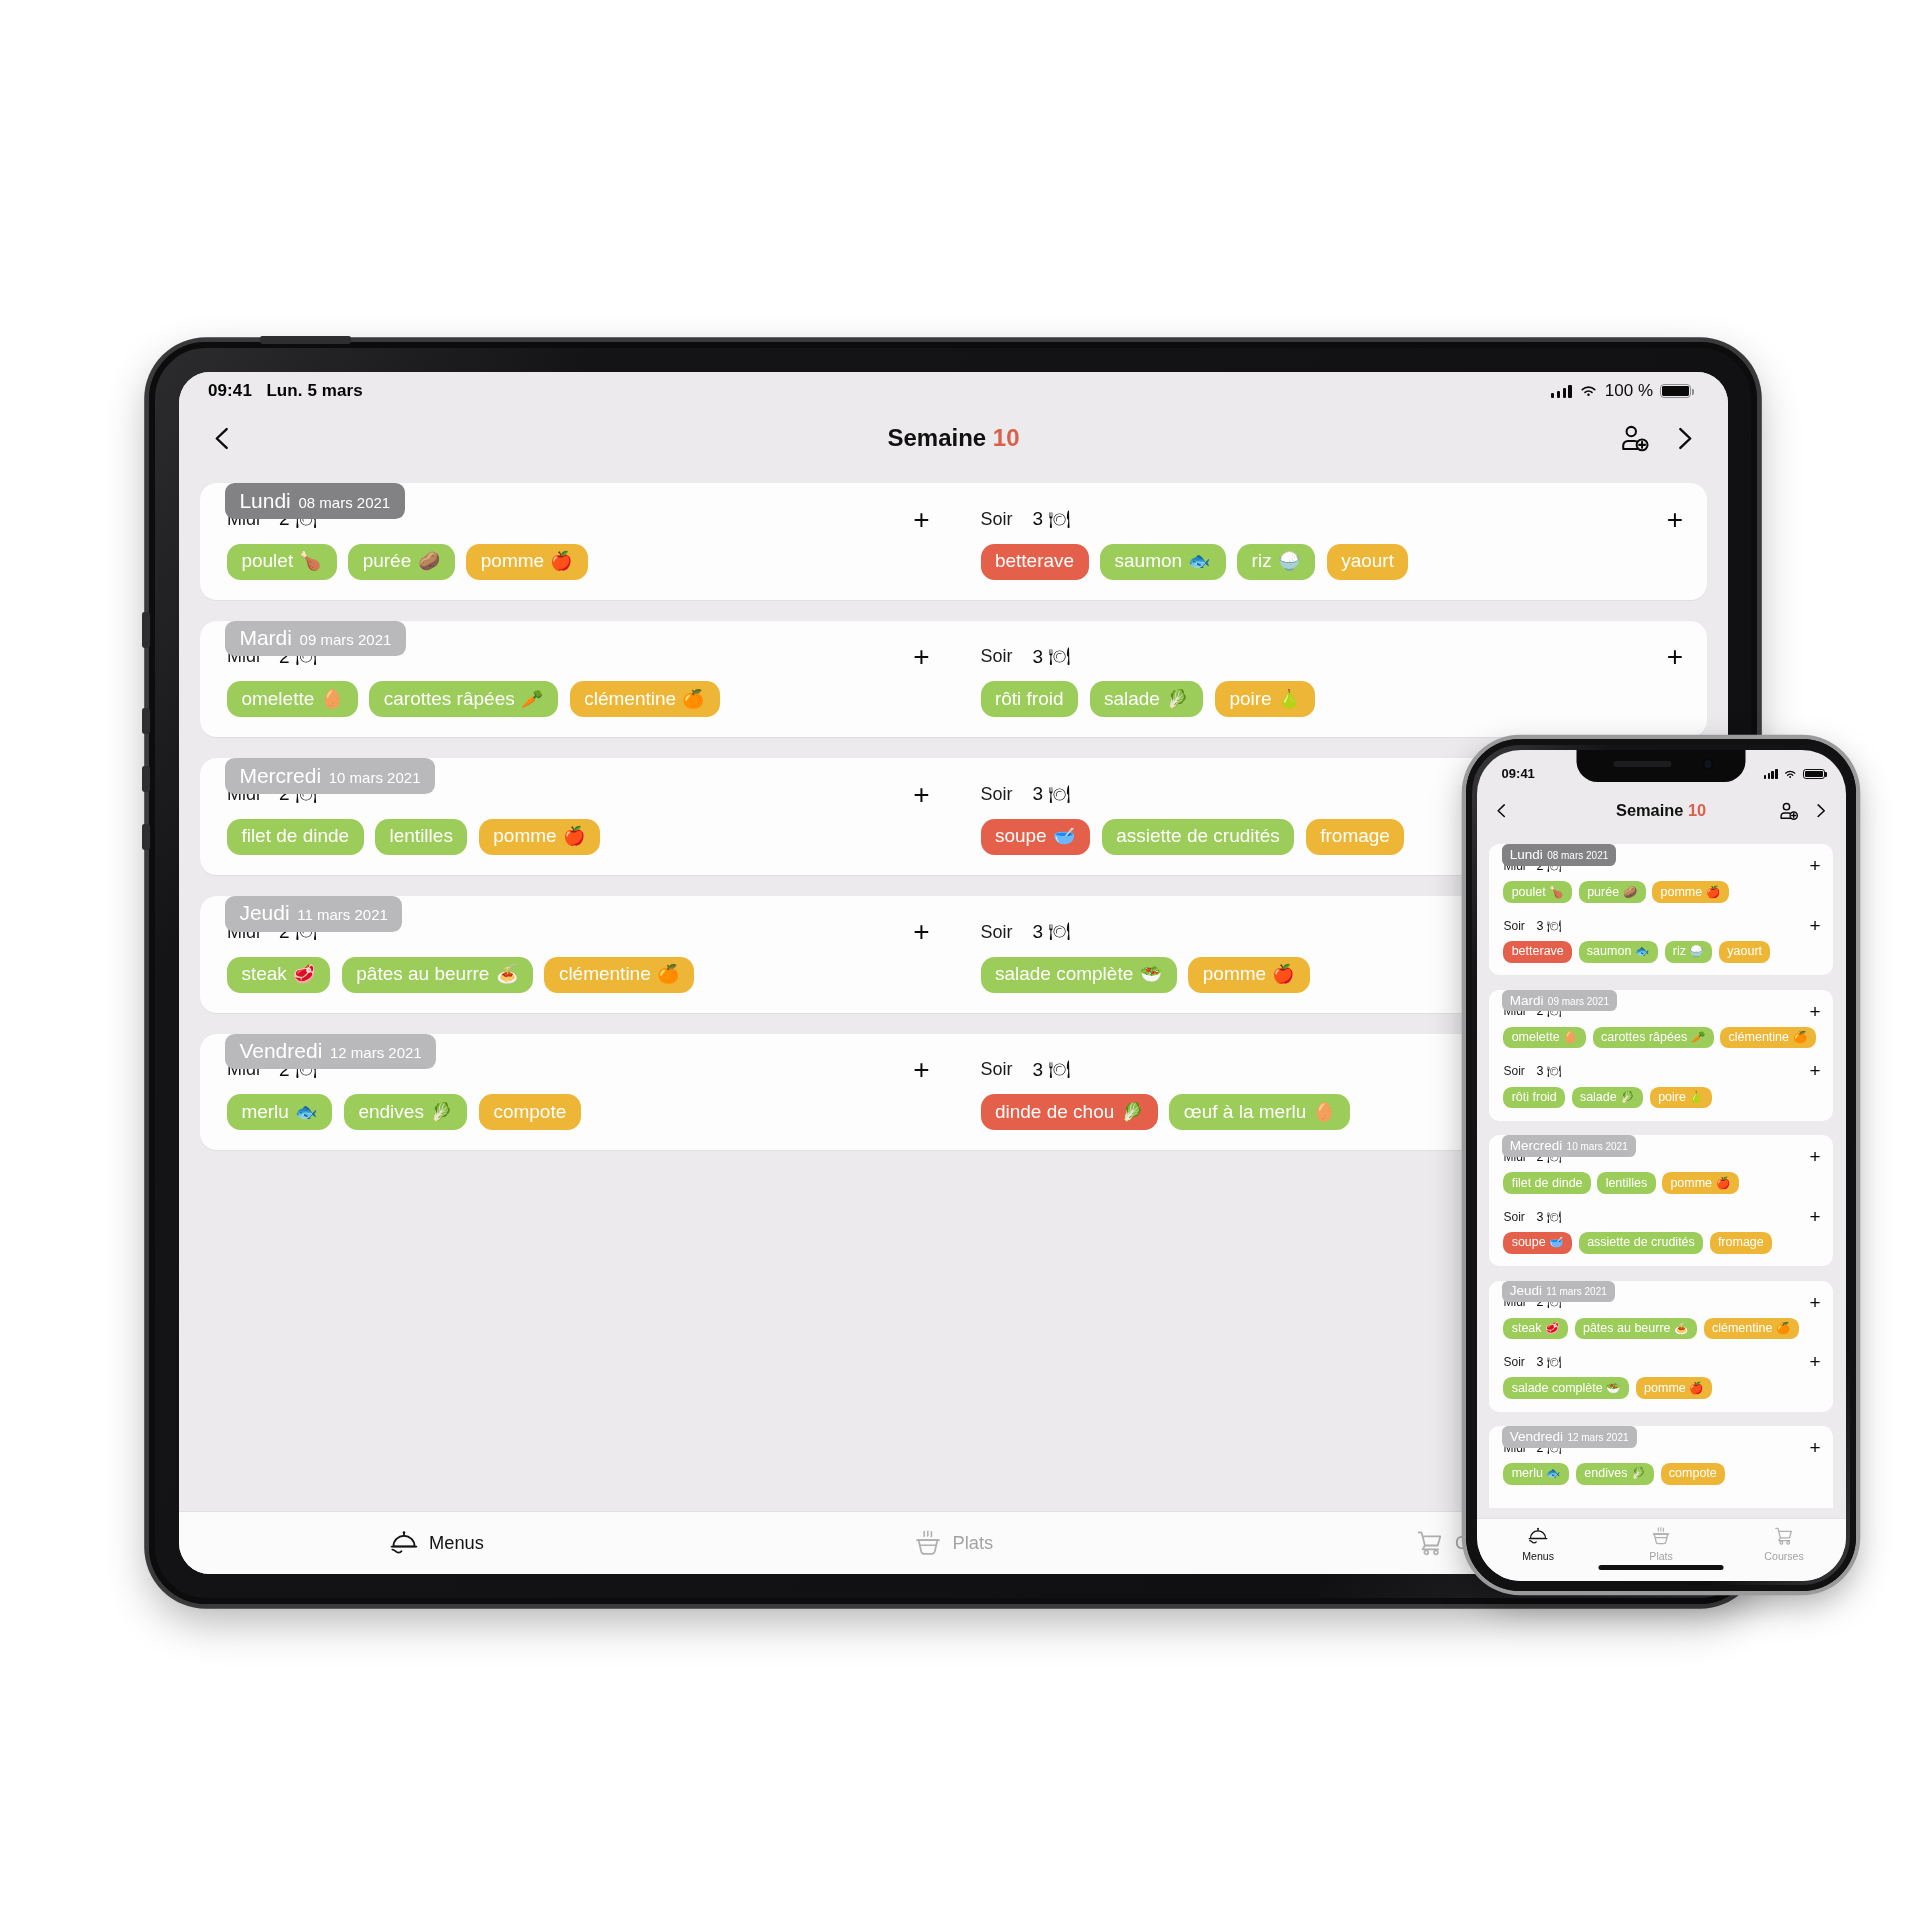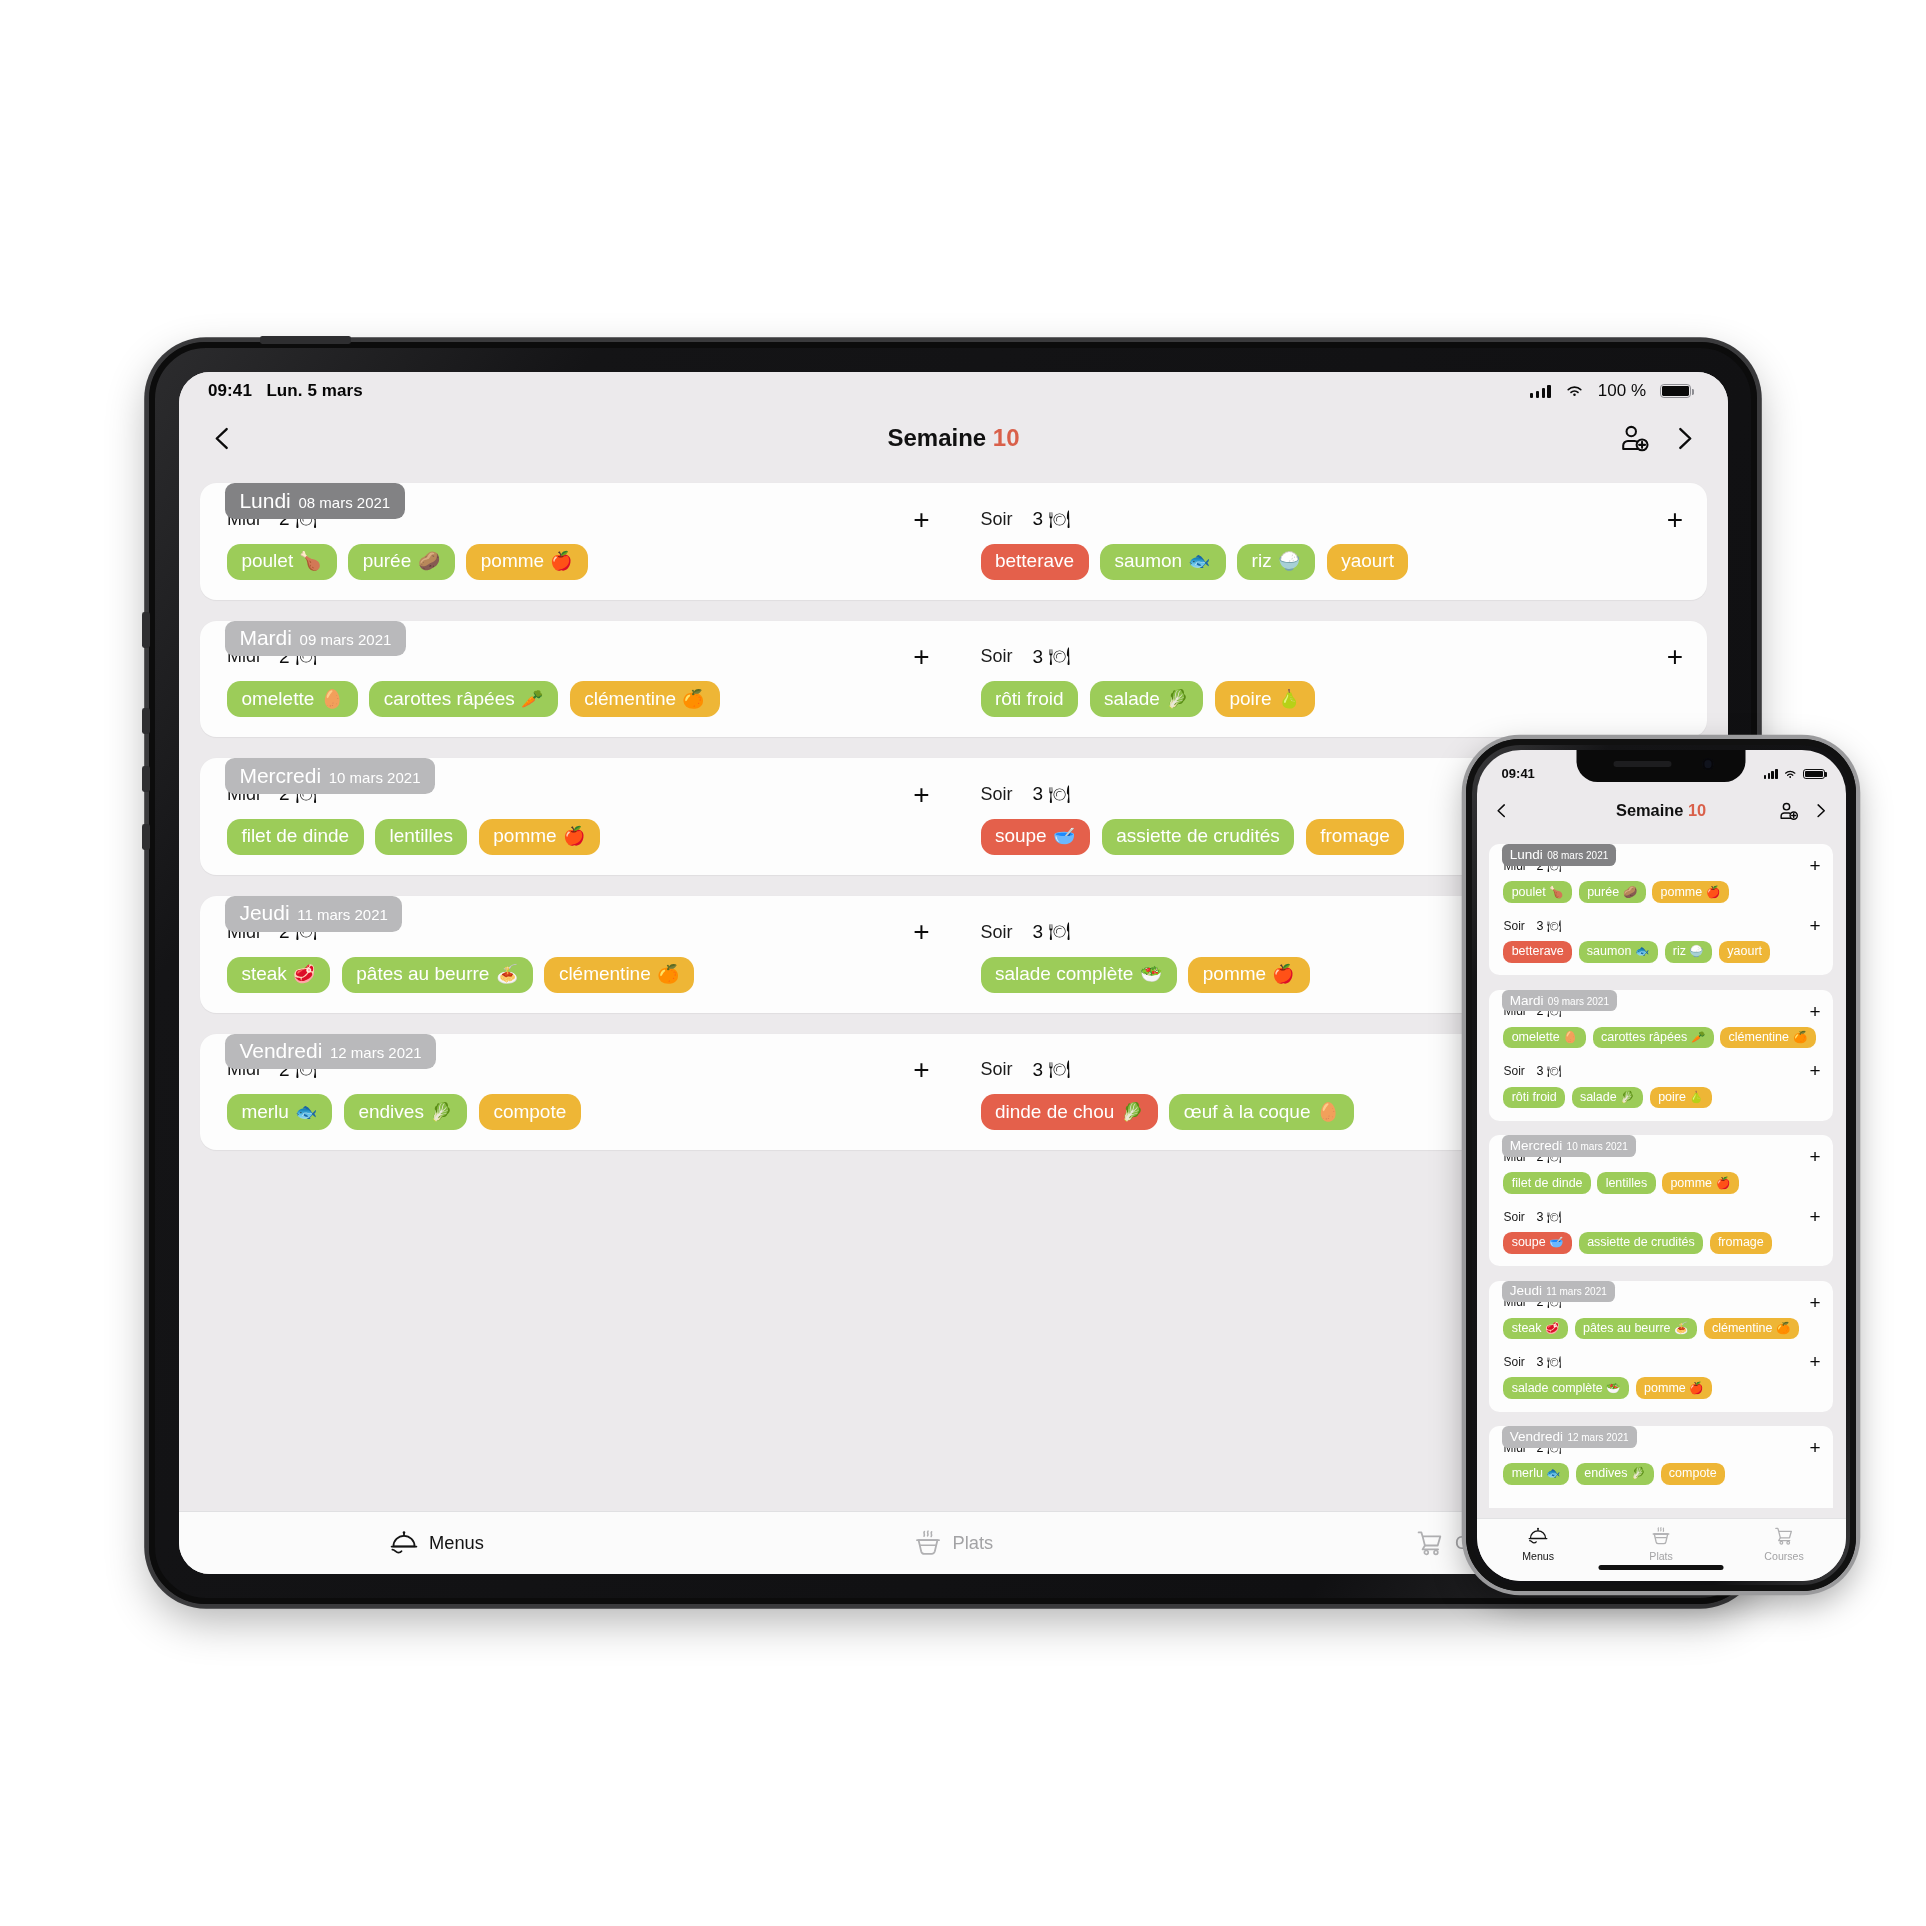--- a/index.html
+++ b/index.html
@@ -25,21 +25,21 @@
   .ipad-btn.v4{left:-6.7px;top:482px;width:7.7px;height:26px;}
   .ipad-screen{
     position:absolute;left:30px;top:30px;width:1549px;height:1202px;
     background:#eceaec;border-radius:31px;overflow:hidden;
   }
 
   
   .statusbar{height:38px;display:flex;align-items:center;justify-content:space-between;
     padding:0 37px 0 29px;box-sizing:border-box;background:#eceaec;}
   .sb-left{display:flex;align-items:center;gap:14.4px;font-size:17px;font-weight:600;color:#060606;letter-spacing:0.1px;}
-  .sb-right{display:flex;align-items:center;gap:14px;font-size:17px;font-weight:500;color:#0a0a0a;}
+  .sb-right{display:flex;align-items:center;gap:7px;font-size:17px;font-weight:500;color:#0a0a0a;}
   .bars{display:flex;align-items:flex-end;gap:2.4px;height:13.5px;}
   .bars i{display:block;width:3.4px;background:#0a0a0a;border-radius:1px;}
   .bars i:nth-child(1){height:4.3px}.bars i:nth-child(2){height:7.2px}
   .bars i:nth-child(3){height:10px}.bars i:nth-child(4){height:13px}
   .battery{position:relative;width:31px;height:14.4px;border:1.4px solid #8e8e93;border-radius:3.9px;box-sizing:border-box;padding:1.4px;}
   .battery::after{content:"";position:absolute;right:-4.3px;top:4.3px;width:2.4px;height:5.8px;background:#8e8e93;border-radius:0 1.4px 1.4px 0;}
   .battery i{display:block;height:100%;background:#0a0a0a;border-radius:1.4px;}
 
   
   .navbar{height:56px;display:flex;align-items:center;background:#eceaec;padding:0 31px;box-sizing:border-box;position:relative;}
@@ -450,21 +450,21 @@
                     <span class="meal-label">Soir</span>
                     <span class="meal-count">3<span class="cutlery">🍽</span></span>
                     <span class="plus">+</span>
                   </div>
                   <div class="chips">
                     <span class="chip r">
                       <span>dinde de chou</span>
                       <span class="em">🥬</span>
                     </span>
                     <span class="chip g">
-                      <span>œuf à la coque</span>
+                      <span>œuf à la merlu</span>
                       <span class="em">🥚</span>
                     </span>
                   </div>
                 </div>
               </div>
             </div>
           </div>
         </div>
 
       <div class="tabbar" id="ipad-tabs">

